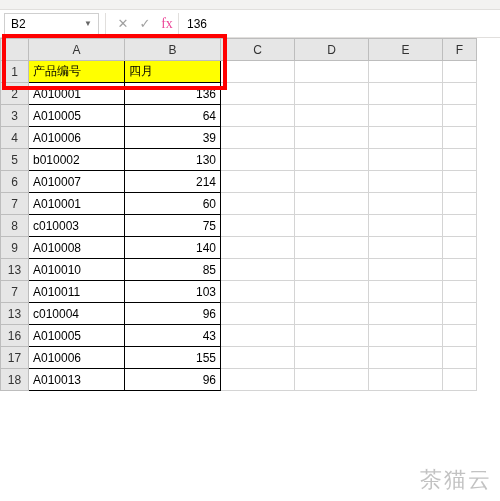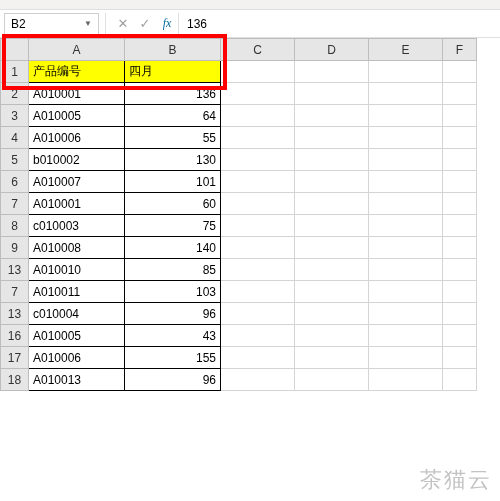--- a/index.html
+++ b/index.html
@@ -49,21 +49,21 @@
   }
   .fb-btn {
     width: 22px;
     height: 22px;
     display: flex;
     align-items: center;
     justify-content: center;
     color: #666;
     font-size: 13px;
   }
-  .fb-btn.fx { font-style: italic; font-family: "Times New Roman", serif; font-size: 12px; color: #0369a1; }
+  .fb-btn.fx { font-family: "Times New Roman", serif; font-size: 14px; color: #ec4899; }
   .fb-btn.cancel { color: #a0a0a0; }
   .fb-btn.confirm { color: #a0a0a0; }
   .formula-input {
     flex: 1;
     height: 22px;
     border: none;
     border-left: 1px solid #e1dfdd;
     padding-left: 8px;
     font-size: 12px;
     outline: none;
@@ -185,39 +185,39 @@
           <td class="data-a col-A">A010005</td>
           <td class="data-b col-B">64</td>
           <td class="col-C"></td>
           <td class="col-D"></td>
           <td class="col-E"></td>
           <td class="col-F"></td>
         </tr>
         <tr>
           <th class="row-head">4</th>
           <td class="data-a col-A">A010006</td>
-          <td class="data-b col-B">55</td>
+          <td class="data-b col-B">39</td>
           <td class="col-C"></td>
           <td class="col-D"></td>
           <td class="col-E"></td>
           <td class="col-F"></td>
         </tr>
         <tr>
           <th class="row-head">5</th>
           <td class="data-a col-A">b010002</td>
           <td class="data-b col-B">130</td>
           <td class="col-C"></td>
           <td class="col-D"></td>
           <td class="col-E"></td>
           <td class="col-F"></td>
         </tr>
         <tr>
           <th class="row-head">6</th>
           <td class="data-a col-A">A010007</td>
-          <td class="data-b col-B">101</td>
+          <td class="data-b col-B">214</td>
           <td class="col-C"></td>
           <td class="col-D"></td>
           <td class="col-E"></td>
           <td class="col-F"></td>
         </tr>
         <tr>
           <th class="row-head">7</th>
           <td class="data-a col-A">A010001</td>
           <td class="data-b col-B">60</td>
           <td class="col-C"></td>

